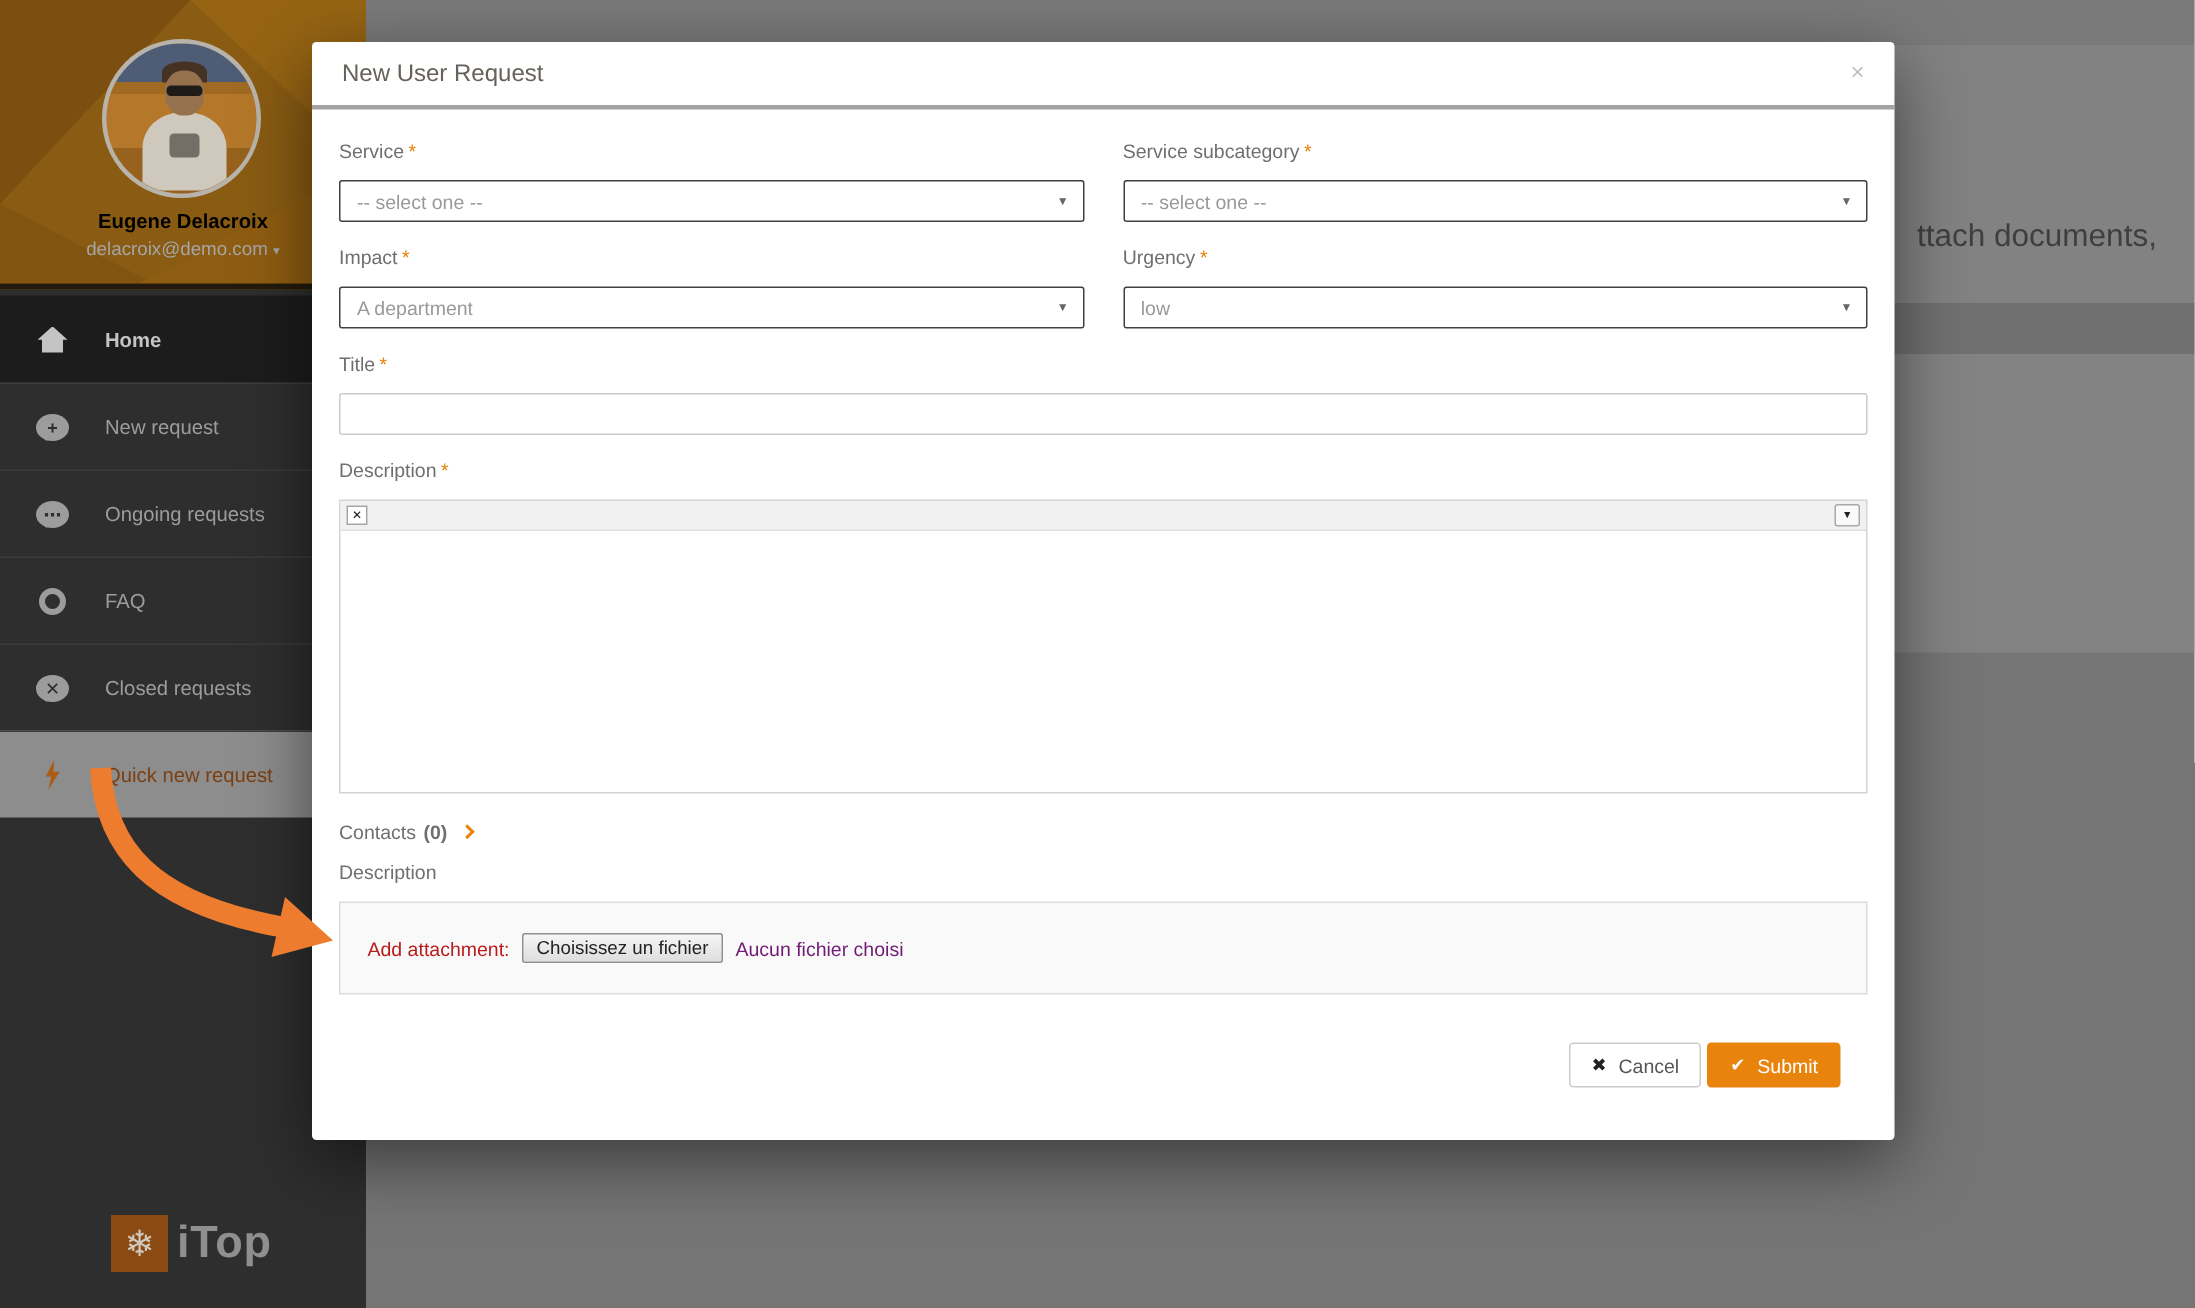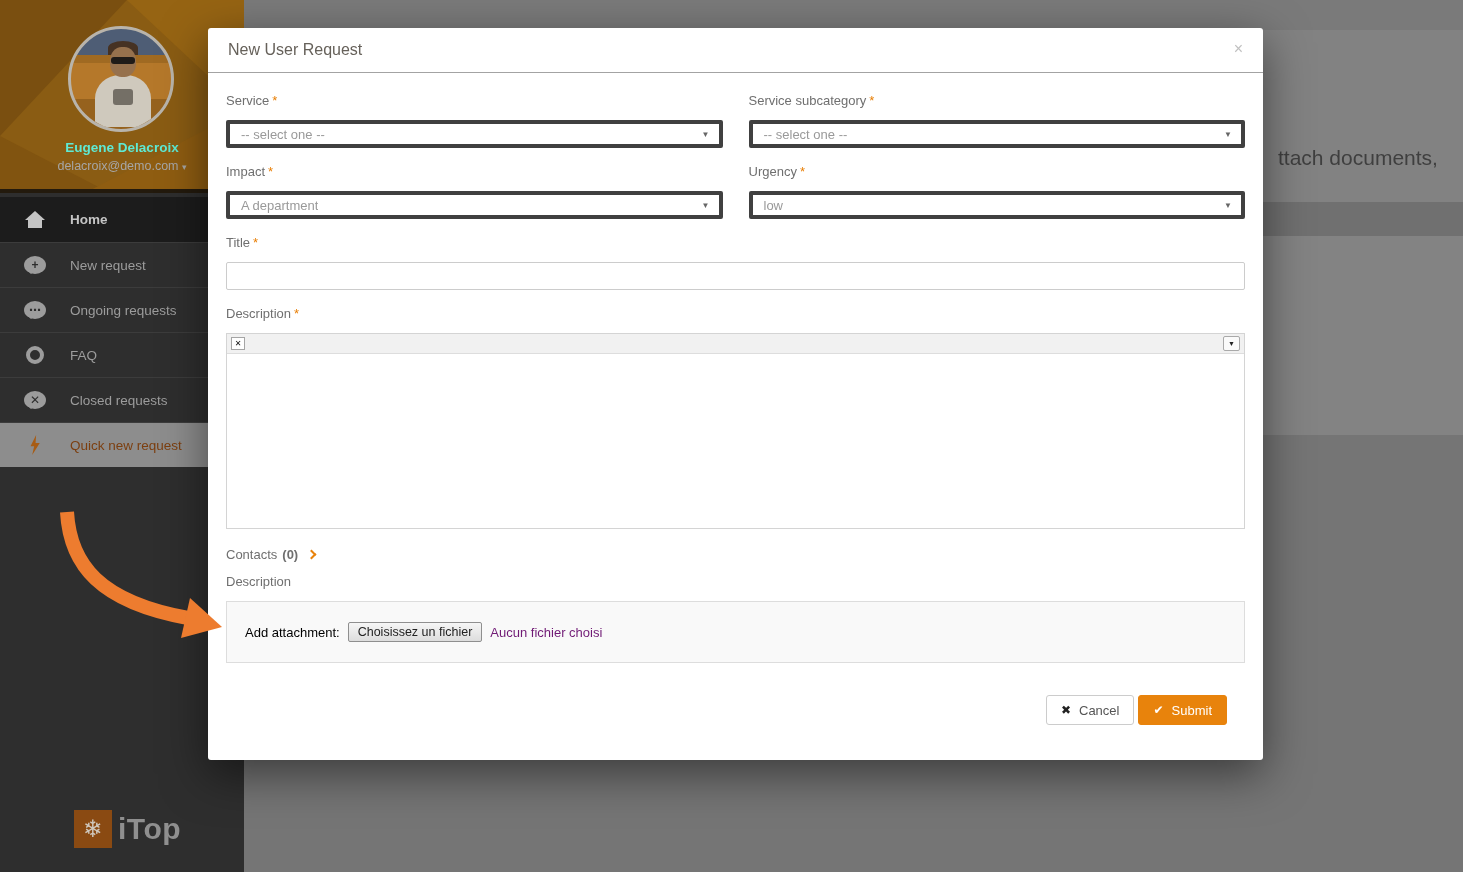--- a/index.html
+++ b/index.html
@@ -23,26 +23,26 @@
   .facet.f3 { background:#815410; clip-path:polygon(0 72%,42% 100%,0 100%); }
   .facet.f4 { background:#8f5d11; clip-path:polygon(100% 58%,100% 100%,38% 100%); }
   .avatar { position:absolute; left:68px; top:26px; width:106px; height:106px; border-radius:50%;
             border:3px solid #b9b4ab; overflow:hidden;
             background:linear-gradient(180deg,#4e5d75 0 26%,#a06a22 26% 34%,#b5782a 34% 70%,#96621e 70% 100%); }
   .avatar .head { position:absolute; left:39px; top:18px; width:26px; height:30px; border-radius:45%; background:#96714d; }
   .avatar .hair { position:absolute; left:37px; top:12px; width:30px; height:14px; border-radius:50% 50% 0 0; background:#463223; }
   .avatar .shades { position:absolute; left:40px; top:28px; width:24px; height:7px; border-radius:3px; background:#1f1b18; }
   .avatar .shirt { position:absolute; left:24px; top:46px; width:56px; height:52px; border-radius:45% 45% 8% 8%; background:#cfc9bd; }
   .avatar .print { position:absolute; left:42px; top:60px; width:20px; height:16px; border-radius:3px; background:#55504a; opacity:.75; }
-  .sb-user-name { position:absolute; left:0; right:0; top:140px; text-align:center; font-weight:bold; font-size:13.5px; color:#5eead4; }
+  .sb-user-name { position:absolute; left:0; right:0; top:140px; text-align:center; font-weight:bold; font-size:13.5px; color:#000000; }
   .sb-user-email { position:absolute; left:0; right:0; top:159px; text-align:center; font-size:12.5px; color:#a6a6a6; }
   .sb-user-email .dd { font-size:9px; color:#a6a6a6; }
 
   .sb-nav { position:absolute; left:0; top:197px; right:0; }
-  .nav-item { position:relative; height:45px; display:flex; align-items:center; border-top:1px solid #3c3c3c; cursor:pointer; }
+  .nav-item { position:relative; height:58px; display:flex; align-items:center; border-top:1px solid #3c3c3c; cursor:pointer; }
   .nav-item:first-child { border-top:none; }
   .nav-item .ico { width:70px; display:flex; justify-content:center; }
   .nav-item .lbl { font-size:13.5px; color:#9c9c9c; }
   .nav-item.active { background:#1c1c1c; border-top:none; }
   .nav-item.active .lbl { color:#c4c4c4; font-weight:bold; }
   .nav-item.hilite { background:#8d8d8d; }
   .nav-item.hilite .lbl { color:#7c3f10; }
 
   .home-ico { width:20px; height:17px; position:relative; }
   .home-ico .roof { position:absolute; left:0; top:0; width:20px; height:9px; background:#c4c4c4; clip-path:polygon(50% 0,100% 100%,0 100%); }
@@ -54,29 +54,29 @@
   .bolt { width:14px; height:20px; background:#a85c14; clip-path:polygon(58% 0,18% 56%,44% 56%,30% 100%,84% 40%,54% 40%); }
 
   .sb-logo { position:absolute; left:74px; bottom:24px; display:flex; align-items:center; }
   .sb-logo .logo-box { width:38px; height:38px; background:#8a4a12; display:flex; align-items:center; justify-content:center;
                        color:#cfc8bd; font-size:24px; font-family:"DejaVu Sans",sans-serif; }
   .sb-logo .logo-text { margin-left:6px; font-size:30px; font-weight:bold; color:#8f8f8f; letter-spacing:0.5px; }
 
   
   .modal { position:absolute; left:208px; top:28px; width:1055px; height:732px; background:#ffffff;
            border-radius:3px; box-shadow:0 14px 46px rgba(0,0,0,0.5); z-index:5; }
-  .m-header { position:relative; height:45px; border-bottom:1px solid #a3a3a3; padding:13px 20px; }
+  .m-header { position:relative; height:45px; border-bottom:3px solid #a3a3a3; padding:13px 20px; }
   .m-title { font-size:16px; color:#66615a; }
   .m-close { position:absolute; right:14px; top:10px; font-size:16px; color:#c0c0c0; cursor:pointer; padding:2px 6px; }
   .m-body { padding:20px 18px 0; }
 
   .grid2 { display:grid; grid-template-columns:1fr 1fr; column-gap:26px; }
   .flabel { font-size:13px; font-weight:normal; color:#6f6f6f; margin-bottom:12px; }
   .req { color:#e87e04; margin-left:3px; }
-  .selectbox { position:relative; height:28px; border:4px solid #404040; border-radius:2px; background:#fff;
+  .selectbox { position:relative; height:28px; border:1px solid #404040; border-radius:2px; background:#fff;
                display:flex; align-items:center; padding:0 24px 0 11px; margin-bottom:16px; cursor:pointer; }
   .selectbox .val { font-size:13px; color:#999999; white-space:nowrap; overflow:hidden; }
   .selectbox .caret { position:absolute; right:9px; top:50%; transform:translateY(-50%); font-size:8px; color:#666; }
 
   .txt-input { width:100%; height:28px; border:1px solid #cccccc; border-radius:2px; margin-bottom:16px;
                font-size:13px; color:#555; padding:0 10px; outline:none; }
 
   .editor { border:1px solid #d4d4d4; height:196px; margin-bottom:18px; background:#fff; }
   .ed-toolbar { position:relative; height:20px; background:#f1f1f1; border-bottom:1px solid #ddd; display:flex; align-items:center; padding:0 4px; }
   .broken-img { width:14px; height:13px; border:1px solid #a5a5a5; background:#fff; font-size:8px; line-height:11px;
@@ -86,21 +86,21 @@
   .ed-area { height:175px; cursor:text; }
 
   .contacts-row { display:flex; align-items:center; margin-bottom:12px; }
   .contacts-row .flabel { margin-bottom:0; }
   .contacts-count { font-size:13px; font-weight:bold; color:#6f6f6f; margin-left:5px; }
   .chev { width:7px; height:7px; border-top:2px solid #e8830c; border-right:2px solid #e8830c; transform:rotate(45deg);
           margin-left:10px; cursor:pointer; }
 
   .attach-panel { border:1px solid #dddddd; background:#f9f9f9; height:62px; display:flex; align-items:center;
                   padding:0 18px; margin-bottom:32px; }
-  .attach-label { font-size:13px; color:#000000; margin-right:8px; }
+  .attach-label { font-size:13px; color:#b91c1c; margin-right:8px; }
   .file-btn { font-size:12.5px; color:#222; background:linear-gradient(#f6f6f6,#dddddd); border:1px solid #8f8f8f;
               border-radius:2px; padding:2px 9px; cursor:pointer; }
   .no-file { font-size:13px; color:#701a75; margin-left:8px; }
 
   .m-footer { display:flex; justify-content:flex-end; gap:4px; padding-right:18px; }
   .btn { height:30px; display:inline-flex; align-items:center; gap:8px; font-size:13px; border-radius:3px;
          padding:0 14px; cursor:pointer; }
   .btn-cancel { background:#fff; border:1px solid #cccccc; color:#555; }
   .btn-cancel .bicon { font-size:12px; color:#222; }
   .btn-submit { background:#e8830c; border:1px solid #e8830c; color:#fff; }

